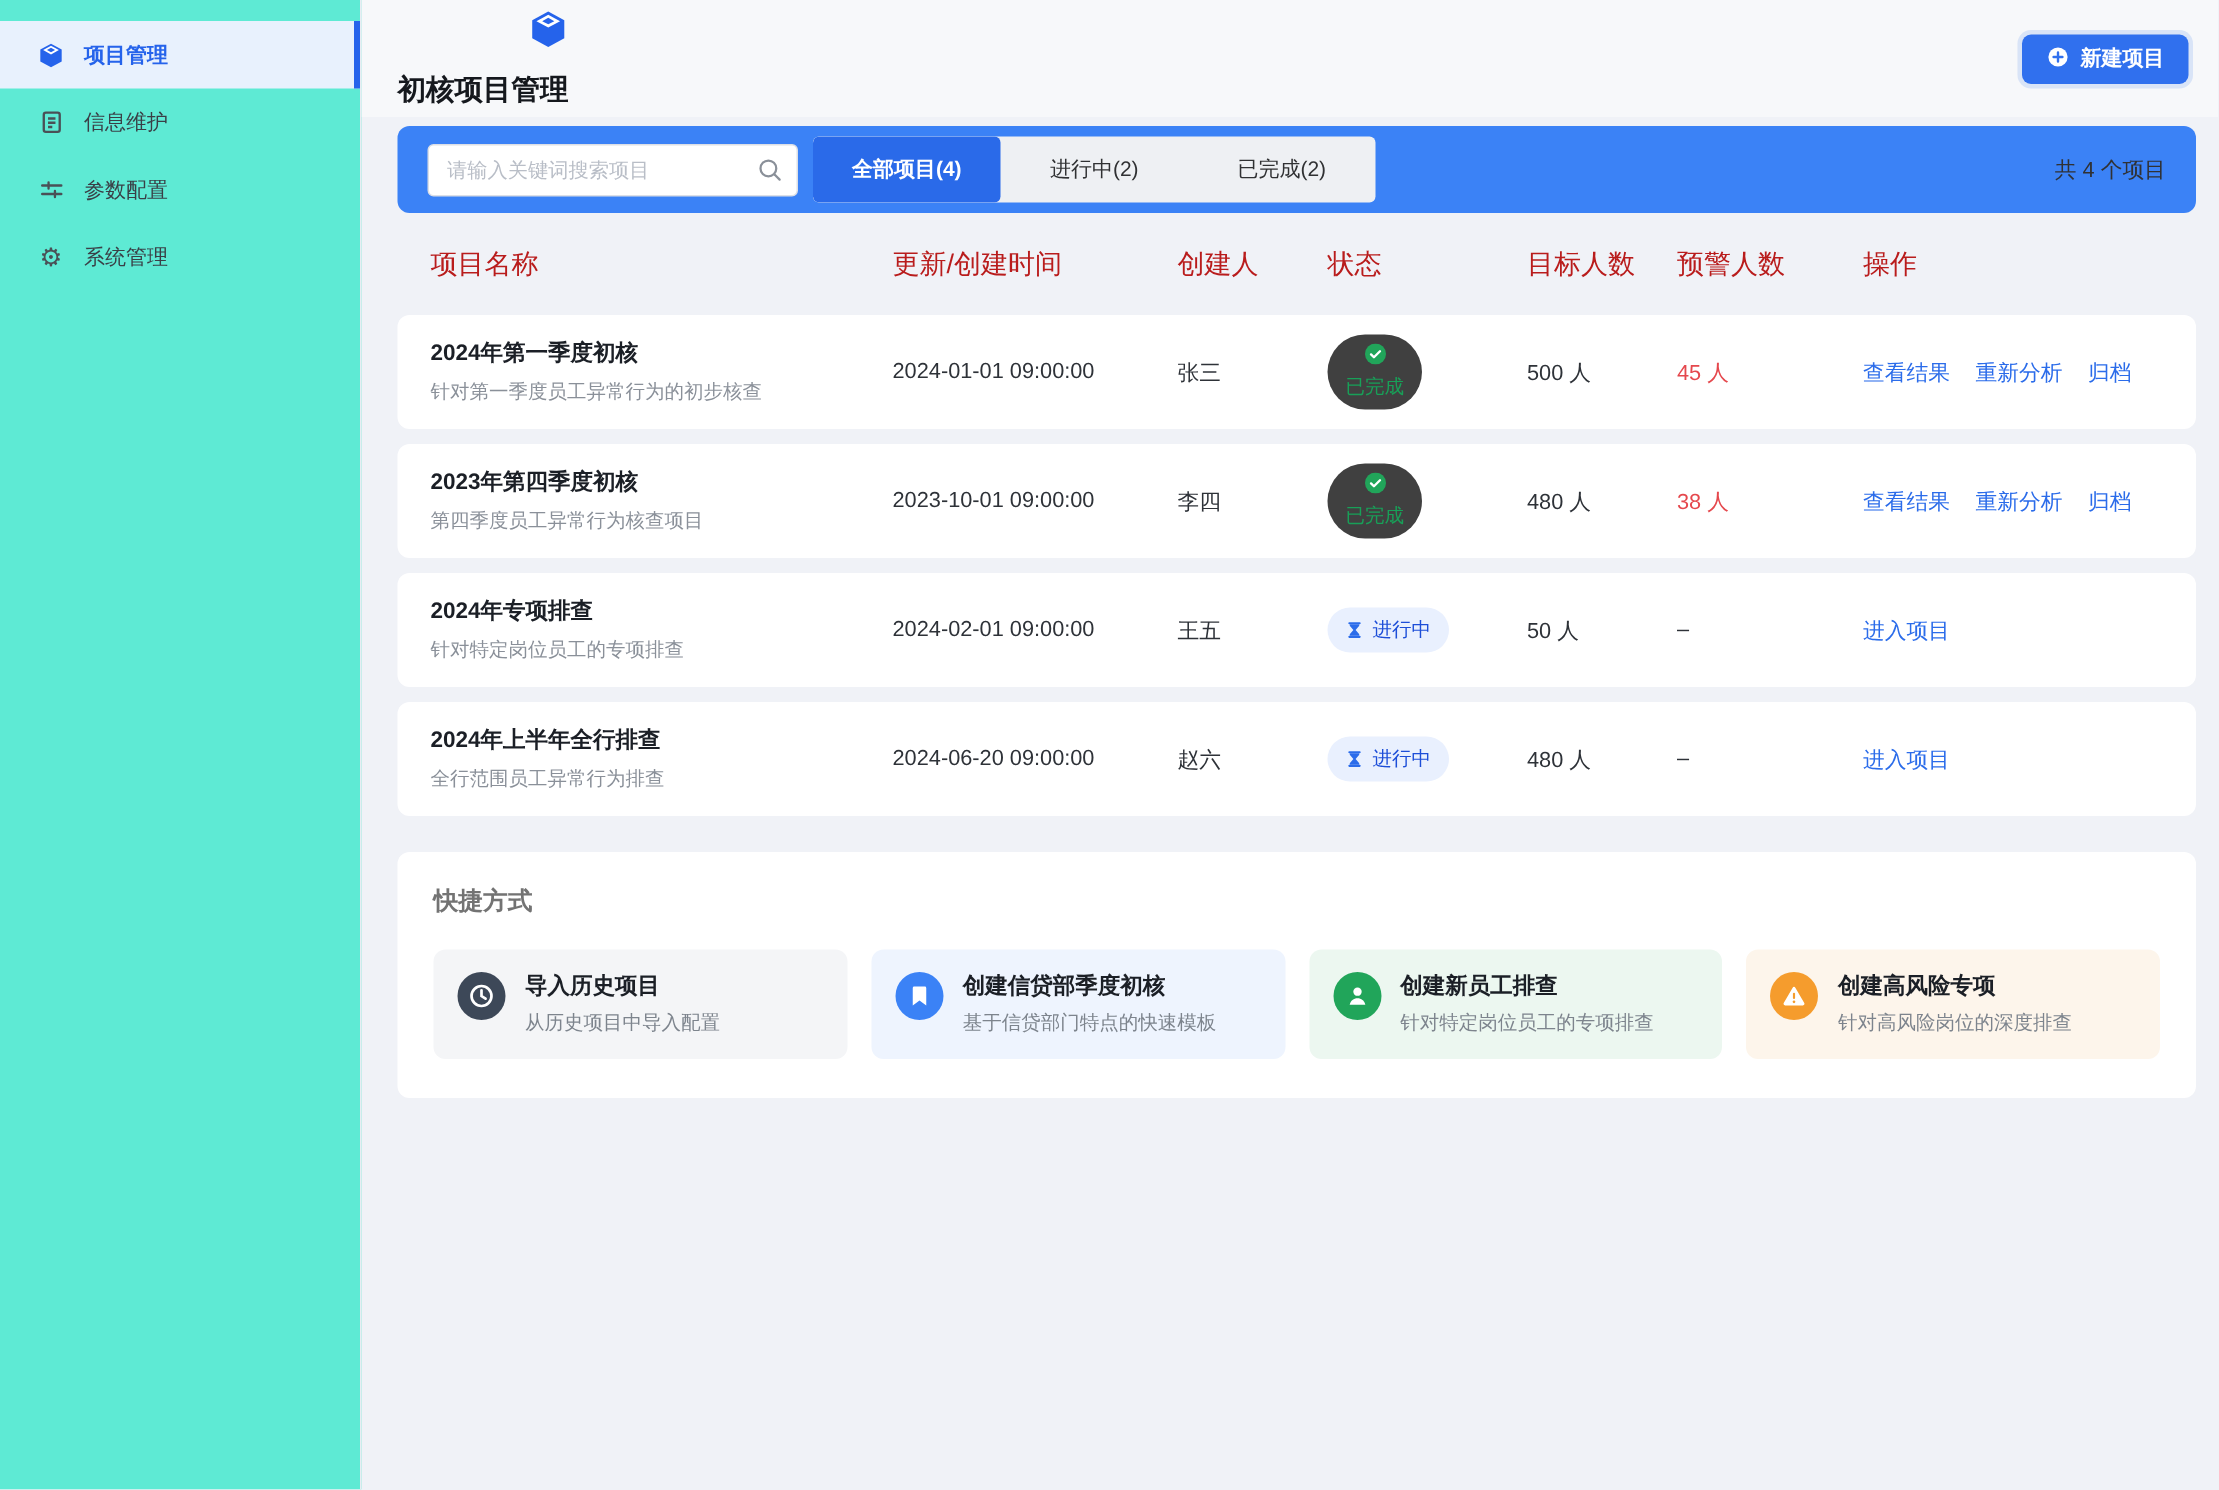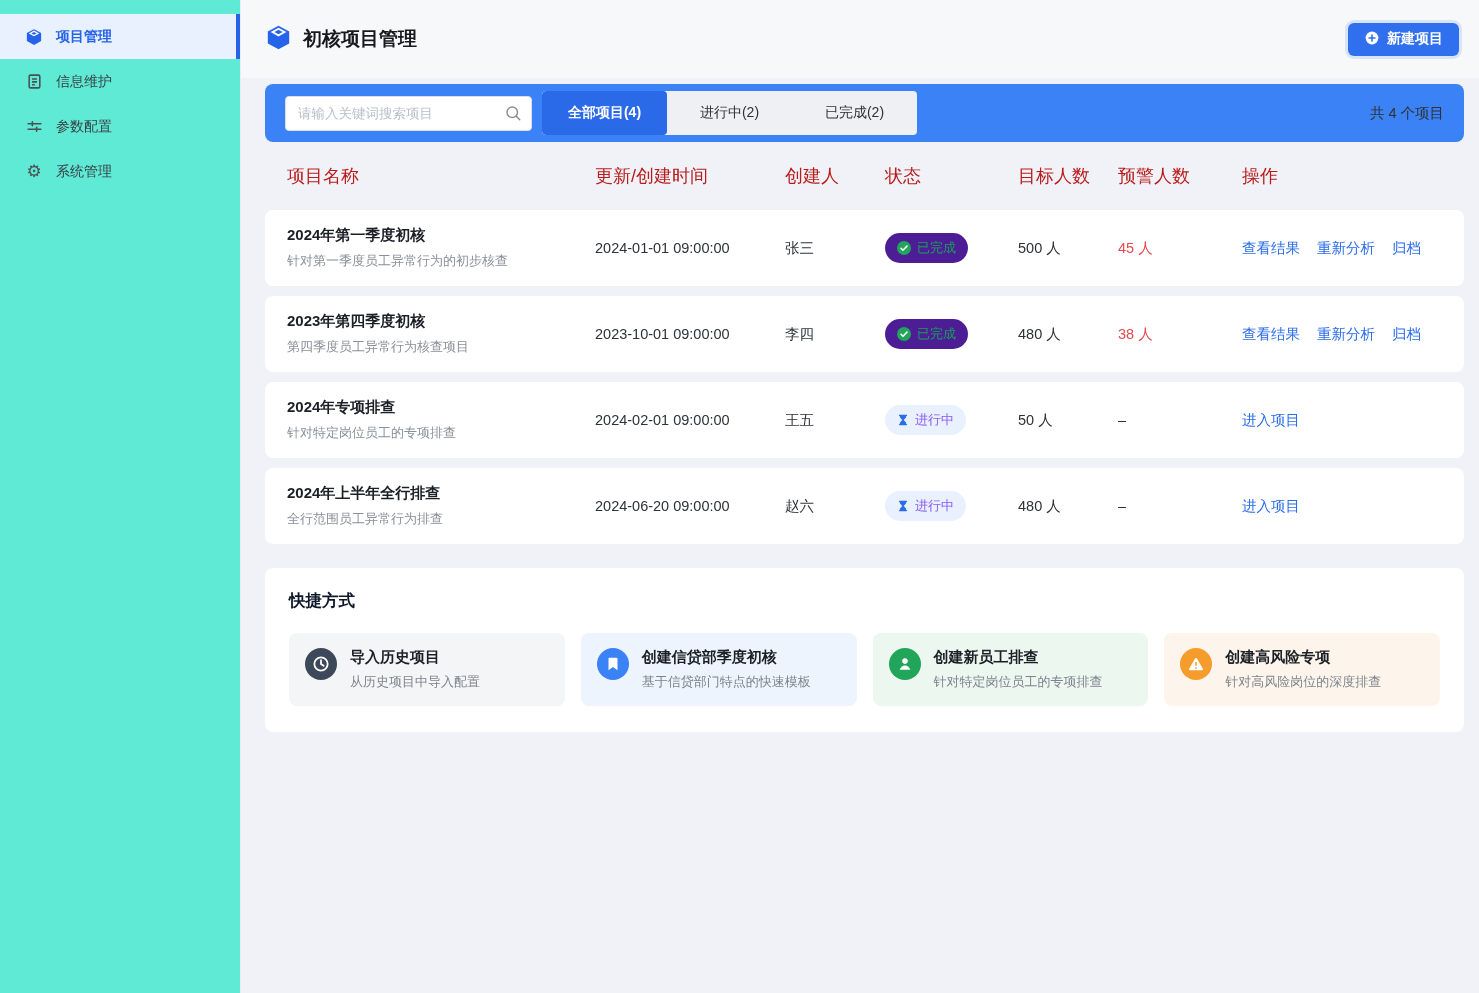--- a/index.html
+++ b/index.html
@@ -23,21 +23,21 @@
   .side-item.active { background:#e8f1fd; color:#2563eb; border-right:4px solid #2563eb; font-weight:bold; }
   .side-item.active .side-icon { color:#2563eb; }
   .glyph { font-size:17px; line-height:1; }
 
   
   .main { flex:1; height:100%; overflow:hidden; }
   .page-header {
     height:78px; background:#f7f8fa; display:flex; align-items:center;
     padding:0 20px 0 24px;
   }
-  .title-wrap { display:flex; align-items:center; gap:11px; }
+  .title-wrap { display:flex; align-items:flex-end; gap:11px;flex-direction:column; }
   .page-title { font-size:19px; font-weight:bold; color:#15181d; }
   .new-btn {
     margin-left:auto; background:#3070ee; color:#fff; border:none; cursor:pointer;
     height:33px; padding:0 16px; border-radius:6px; font-size:14px; font-weight:bold;
     display:inline-flex; align-items:center; gap:7px;
     box-shadow:0 0 0 3px rgba(48,112,238,.15);
     font-family:inherit;
   }
 
   .content { padding:6px 15px 0 24px; }
@@ -71,27 +71,27 @@
   .table-head { height:68px; color:#b91c1c; font-size:18px; }
   .proj-row { background:#fff; border-radius:8px; height:76px; margin-bottom:10px; }
   .proj-name-title { font-size:15px; font-weight:bold; color:#1b1f26; }
   .proj-name-desc { font-size:13px; color:#8a9099; margin-top:7px; }
   .cell-plain { color:#2e3238; font-size:14.5px; }
   .warning-red { color:#e5484d; }
   .status-pill {
     display:inline-flex; align-items:center; gap:6px; padding:6px 12px;
     border-radius:999px; font-size:13px;
   }
-  .status-done { background:#4c1d95; color:#18a058; }
-  .status-progress { background:#e9f0fe; color:#8b5cf6; }
+  .status-done { background:#404040; color:#18a058;flex-direction:column; }
+  .status-progress { background:#e9f0fe; color:#1d4ed8; }
   .actions a { color:#2b6cea; text-decoration:none; margin-right:17px; font-size:14.5px; cursor:pointer; }
 
   
   .shortcuts-card { background:#fff; border-radius:8px; margin-top:24px; padding:22px 24px 26px; }
-  .shortcuts-title { font-size:16.5px; font-weight:bold; color:#0f172a; }
+  .shortcuts-title { font-size:16.5px; font-weight:bold; color:#737373; }
   .shortcut-grid { display:grid; grid-template-columns:repeat(4,1fr); gap:16px; margin-top:21px; }
   .shortcut-card {
     border-radius:8px; padding:15px 16px; display:flex; gap:13px; cursor:pointer;
   }
   .shortcut-ic { width:32px; height:32px; border-radius:50%; flex:0 0 32px;
     display:flex; align-items:center; justify-content:center; }
   .shortcut-ic svg { width:18px; height:18px; }
   .sc-title { font-size:15px; font-weight:bold; color:#1b1f26; }
   .sc-desc { font-size:13px; color:#7d848d; margin-top:6px; }
 </style>

